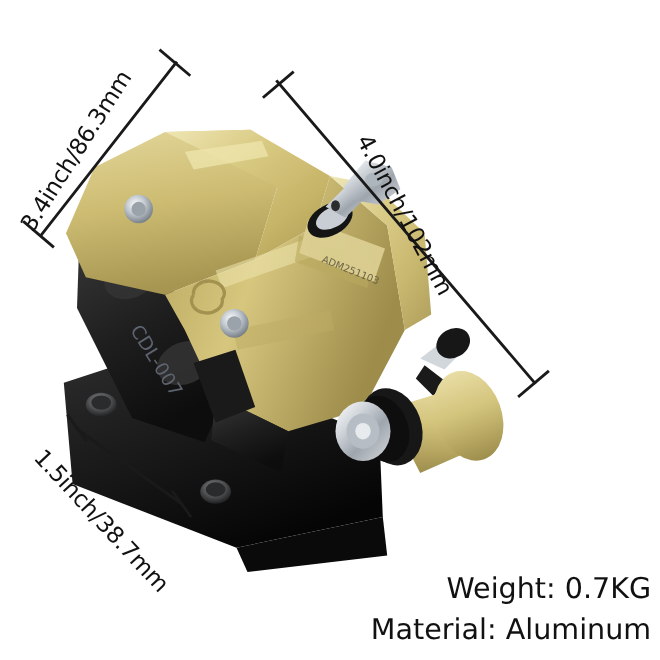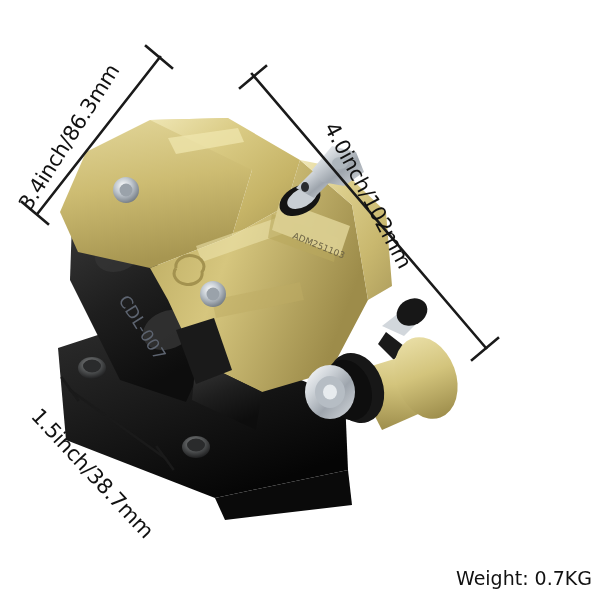--- a/index.html
+++ b/index.html
@@ -49,21 +49,21 @@
   }
 
   
   #spec-block {
     position: absolute;
     right: 8px;
     bottom: 8px;
     text-align: right;
     color: #111111;
     font-family: "DejaVu Sans", sans-serif;
-    font-size: 19px;
+    font-size: 26px;
     line-height: 1.42;
   }
   #spec-block div { white-space: nowrap; }
 </style>
 </head>
 <body>
 
 <div id="stage">
 
   <svg id="product" viewBox="0 0 600 600" xmlns="http://www.w3.org/2000/svg">
@@ -213,15 +213,16 @@
   </svg>
 
   <div class="dim-label" id="dim-height-label">3.4inch/86.3mm</div>
 
   <div class="dim-label" id="dim-length-label">4.0inch/102mm</div>
 
   <div class="dim-label" id="dim-depth-label">1.5inch/38.7mm</div>
 
   <div id="spec-block">
     <div>Weight: 0.7KG</div>
+    <div>Material: Aluminum</div>
   </div>
 
 </div>
 
 </body></html>

